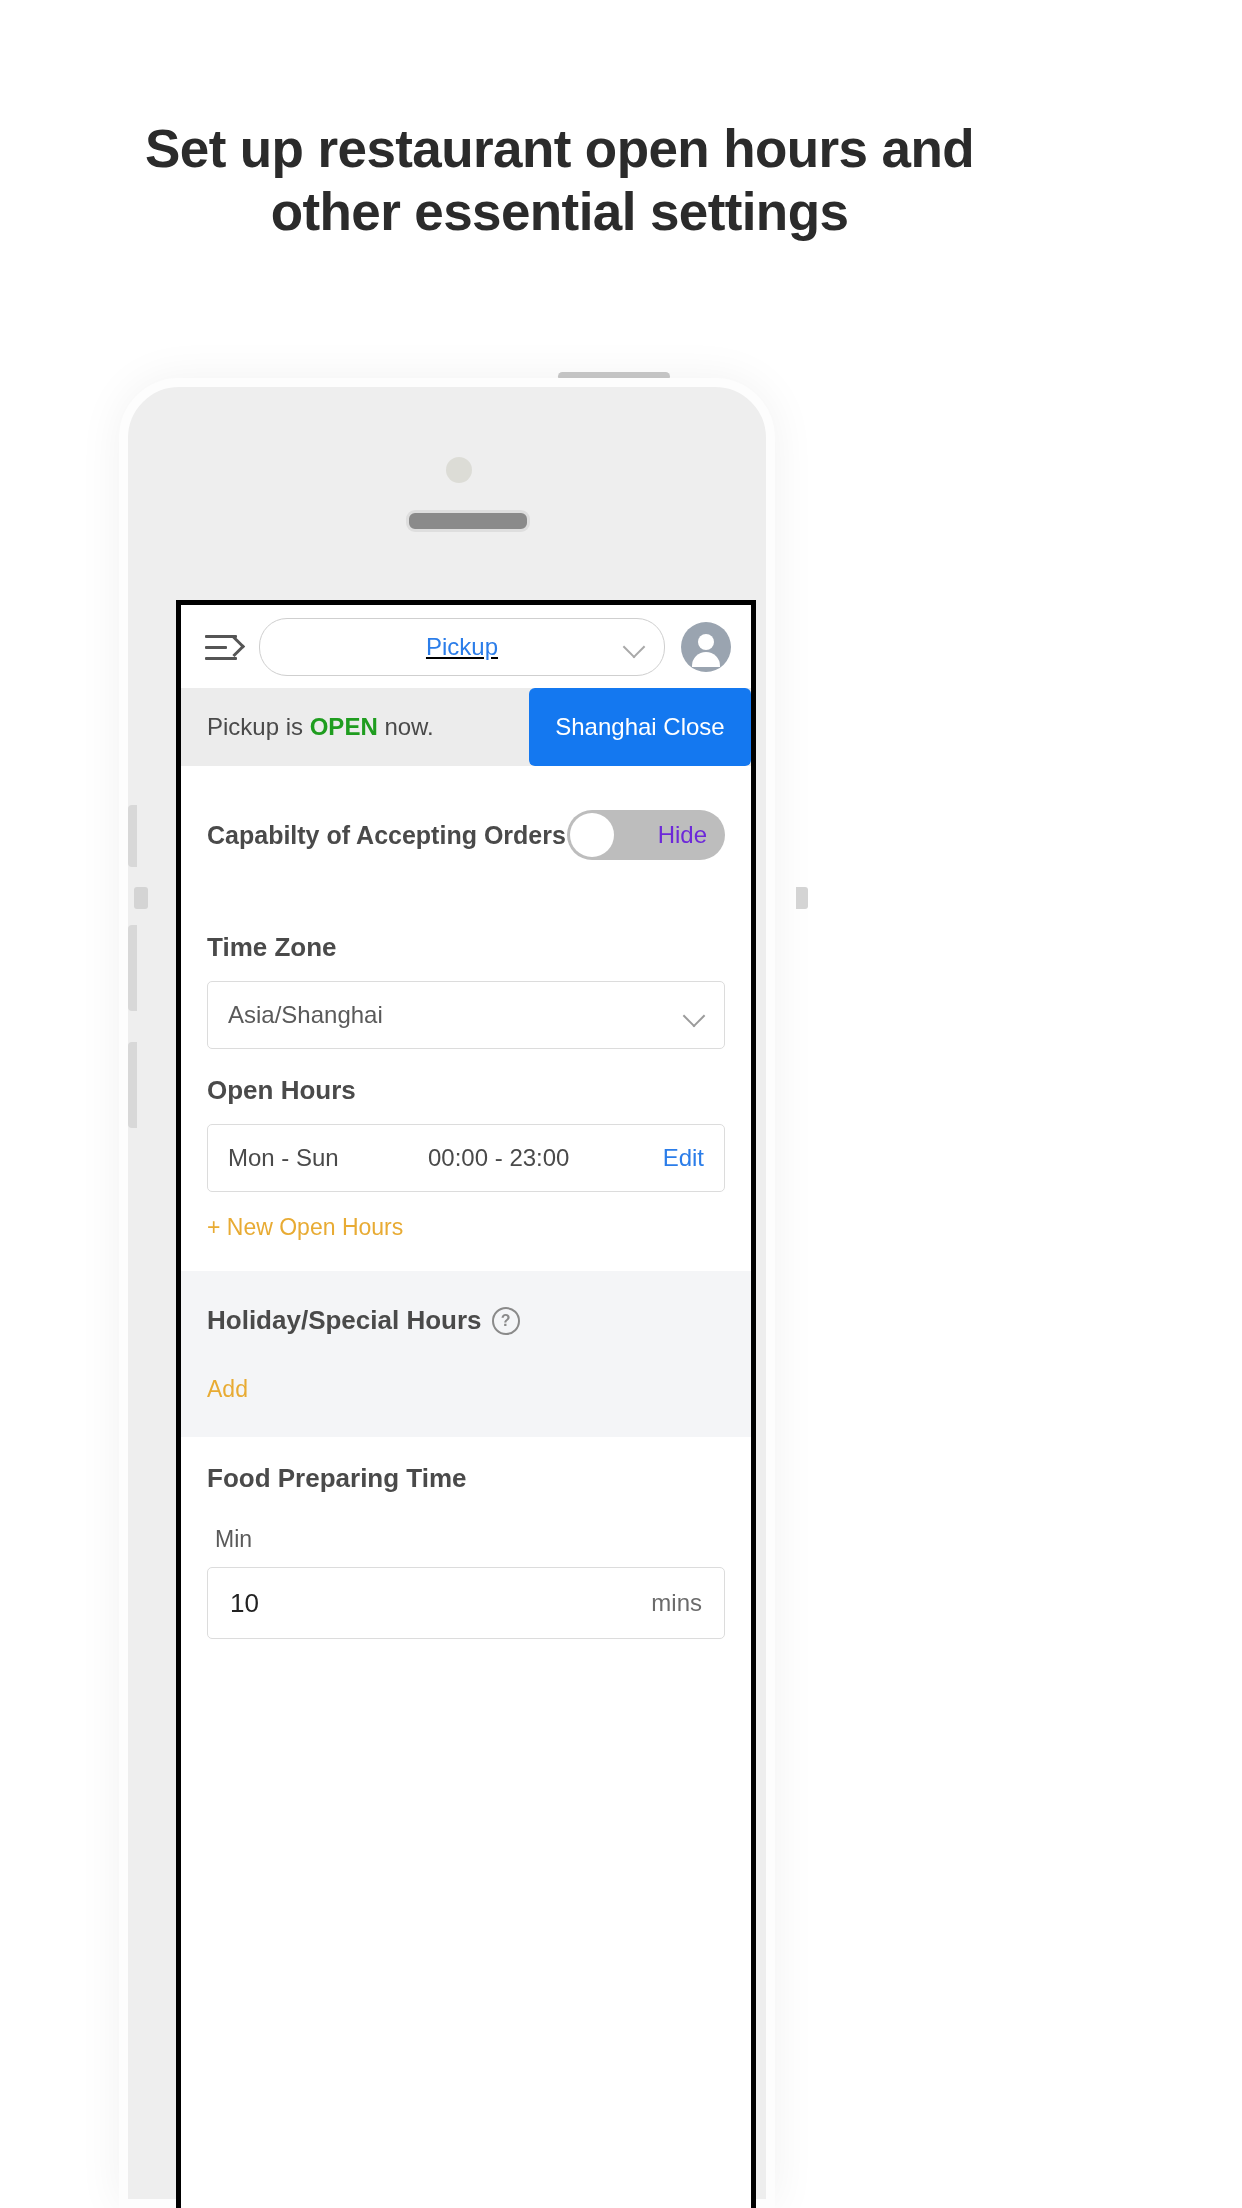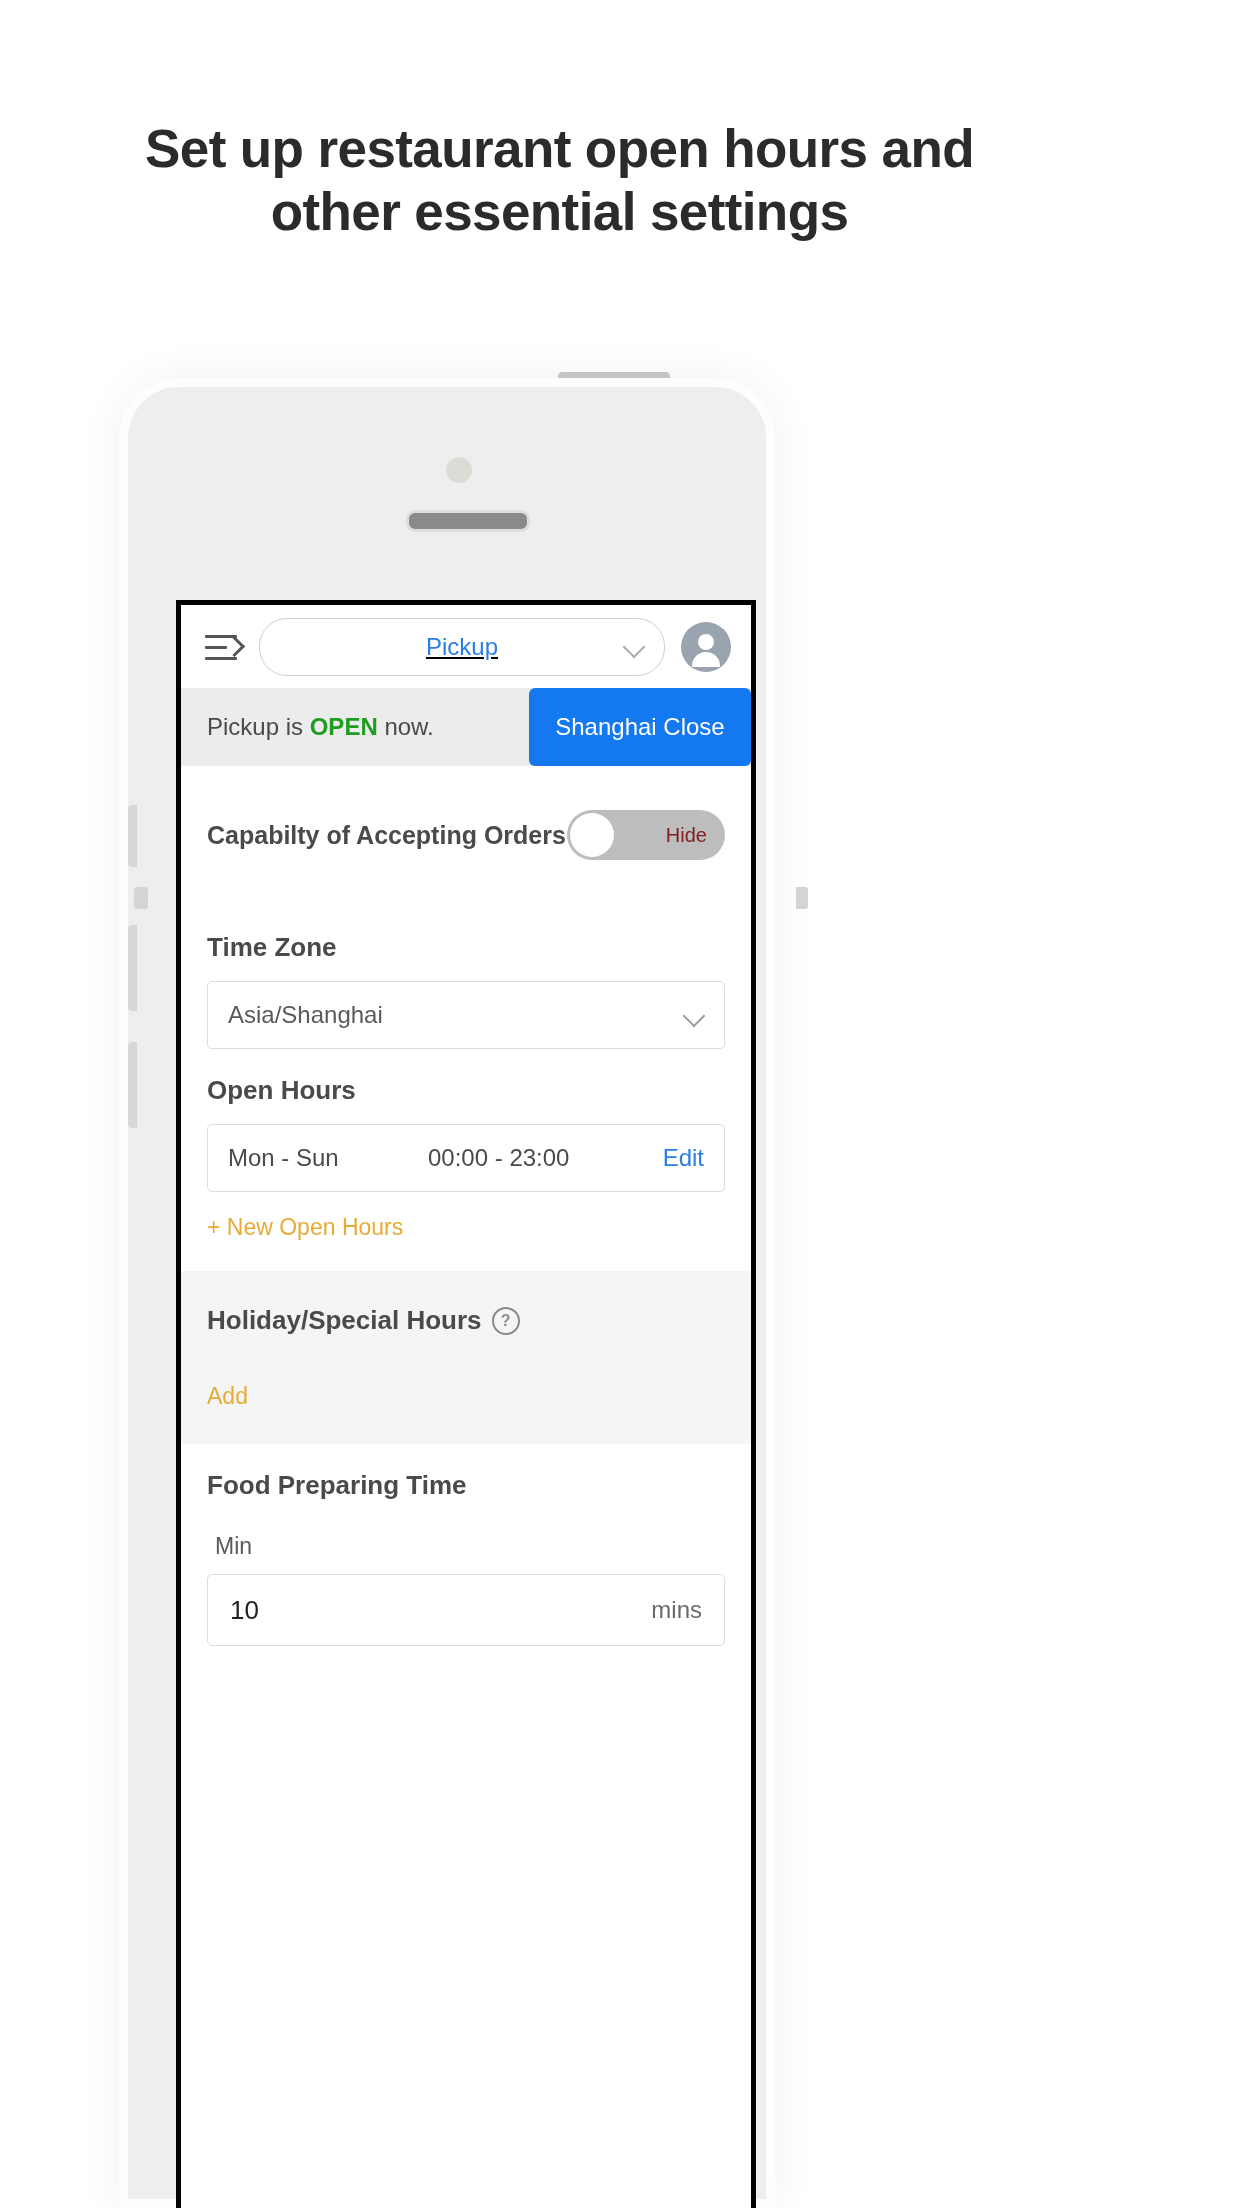--- a/index.html
+++ b/index.html
@@ -260,22 +260,22 @@
   .toggle .knob {
     position: absolute;
     left: 3px;
     top: 3px;
     width: 44px;
     height: 44px;
     border-radius: 50%;
     background: #ffffff;
   }
   .toggle .t-lbl {
-    color: #7f1d1d;
-    font-size: 20px;
+    color: #6d28d9;
+    font-size: 24px;
   }
 
   .h-title {
     font-size: 26px;
     font-weight: 700;
     color: #4a4a4a;
     margin: 26px 0 18px 0;
   }
   .h-title.with-help {
     display: flex;
@@ -335,21 +335,21 @@
   .hours-row .days { font-size: 24px; color: #4a4a4a; width: 200px; }
   .hours-row .time { font-size: 24px; color: #4a4a4a; flex: 1 1 auto; }
   .hours-row .edit { font-size: 24px; color: #2b7de9; }
 
   .link-amber {
     color: #e8ab33;
     font-size: 23px;
     margin: 22px 0 30px 0;
     display: inline-block;
   }
-  .link-amber.tight { margin: 29px 0 34px 0; }
+  .link-amber.tight { margin: 22px 0 34px 0; }
 
   .sec-pad-top { padding-top: 8px; }
   .sub-lbl {
     font-size: 23px;
     color: #5a5a5a;
     margin: 32px 0 14px 8px;
   }
   .input-row {
     height: 72px;
     border: 1.5px solid #dcdcdc;

